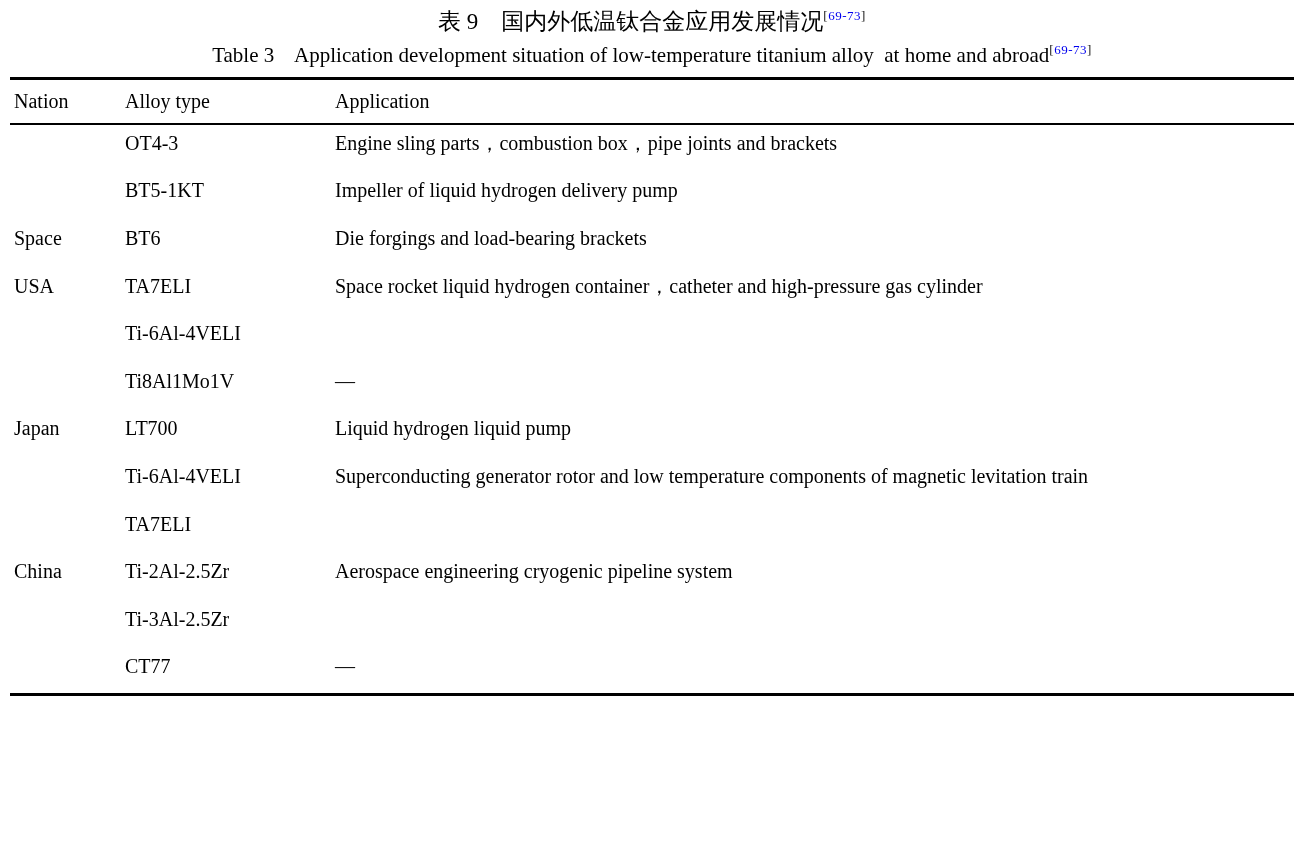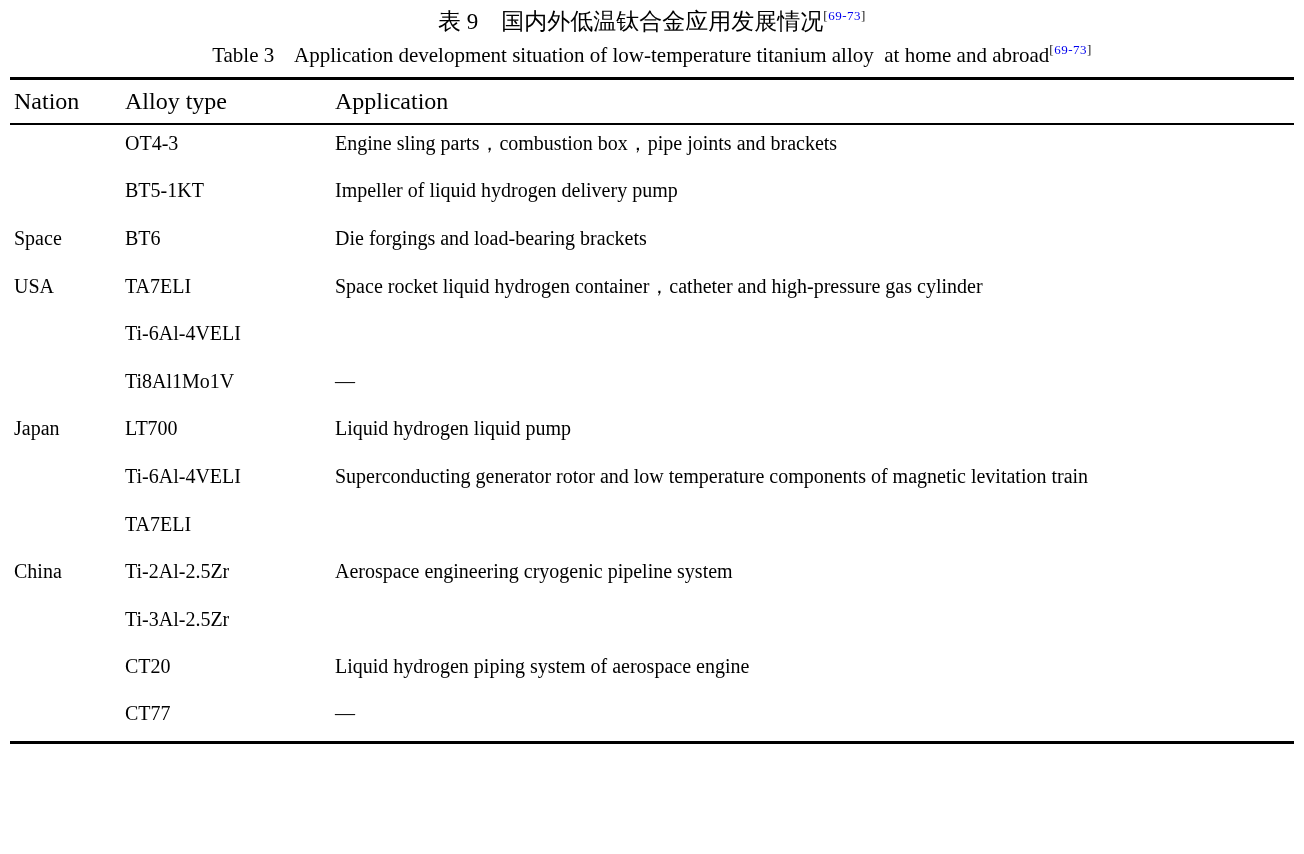--- a/index.html
+++ b/index.html
@@ -50,21 +50,21 @@
   col.c-app    { width: auto; }
 
   thead th {
     box-sizing: border-box;
     height: 45px;
     border-bottom: 2px solid #000000;
     font-weight: normal;
     text-align: left;
     padding: 0 0 0 4px;
     vertical-align: middle;
-    font-size: 24px;
+    font-size: 20px;
   }
   tbody td {
     box-sizing: border-box;
     height: 47.6px;
     padding: 0 0 8px 4px;
     vertical-align: middle;
     text-align: left;
     white-space: nowrap;
     overflow: visible;
   }
@@ -142,24 +142,19 @@
           <td>Ti-2Al-2.5Zr</td>
           <td>Aerospace engineering cryogenic pipeline system</td>
         </tr>
         <tr>
           <td></td>
           <td>Ti-3Al-2.5Zr</td>
           <td></td>
         </tr>
         <tr>
           <td></td>
-          <td>CT20</td>
-          <td>Liquid hydrogen piping system of aerospace engine</td>
-        </tr>
-        <tr>
-          <td></td>
           <td>CT77</td>
           <td>—</td>
         </tr>
       </tbody>
   </table>
 
 </div>
 
 </body></html>

